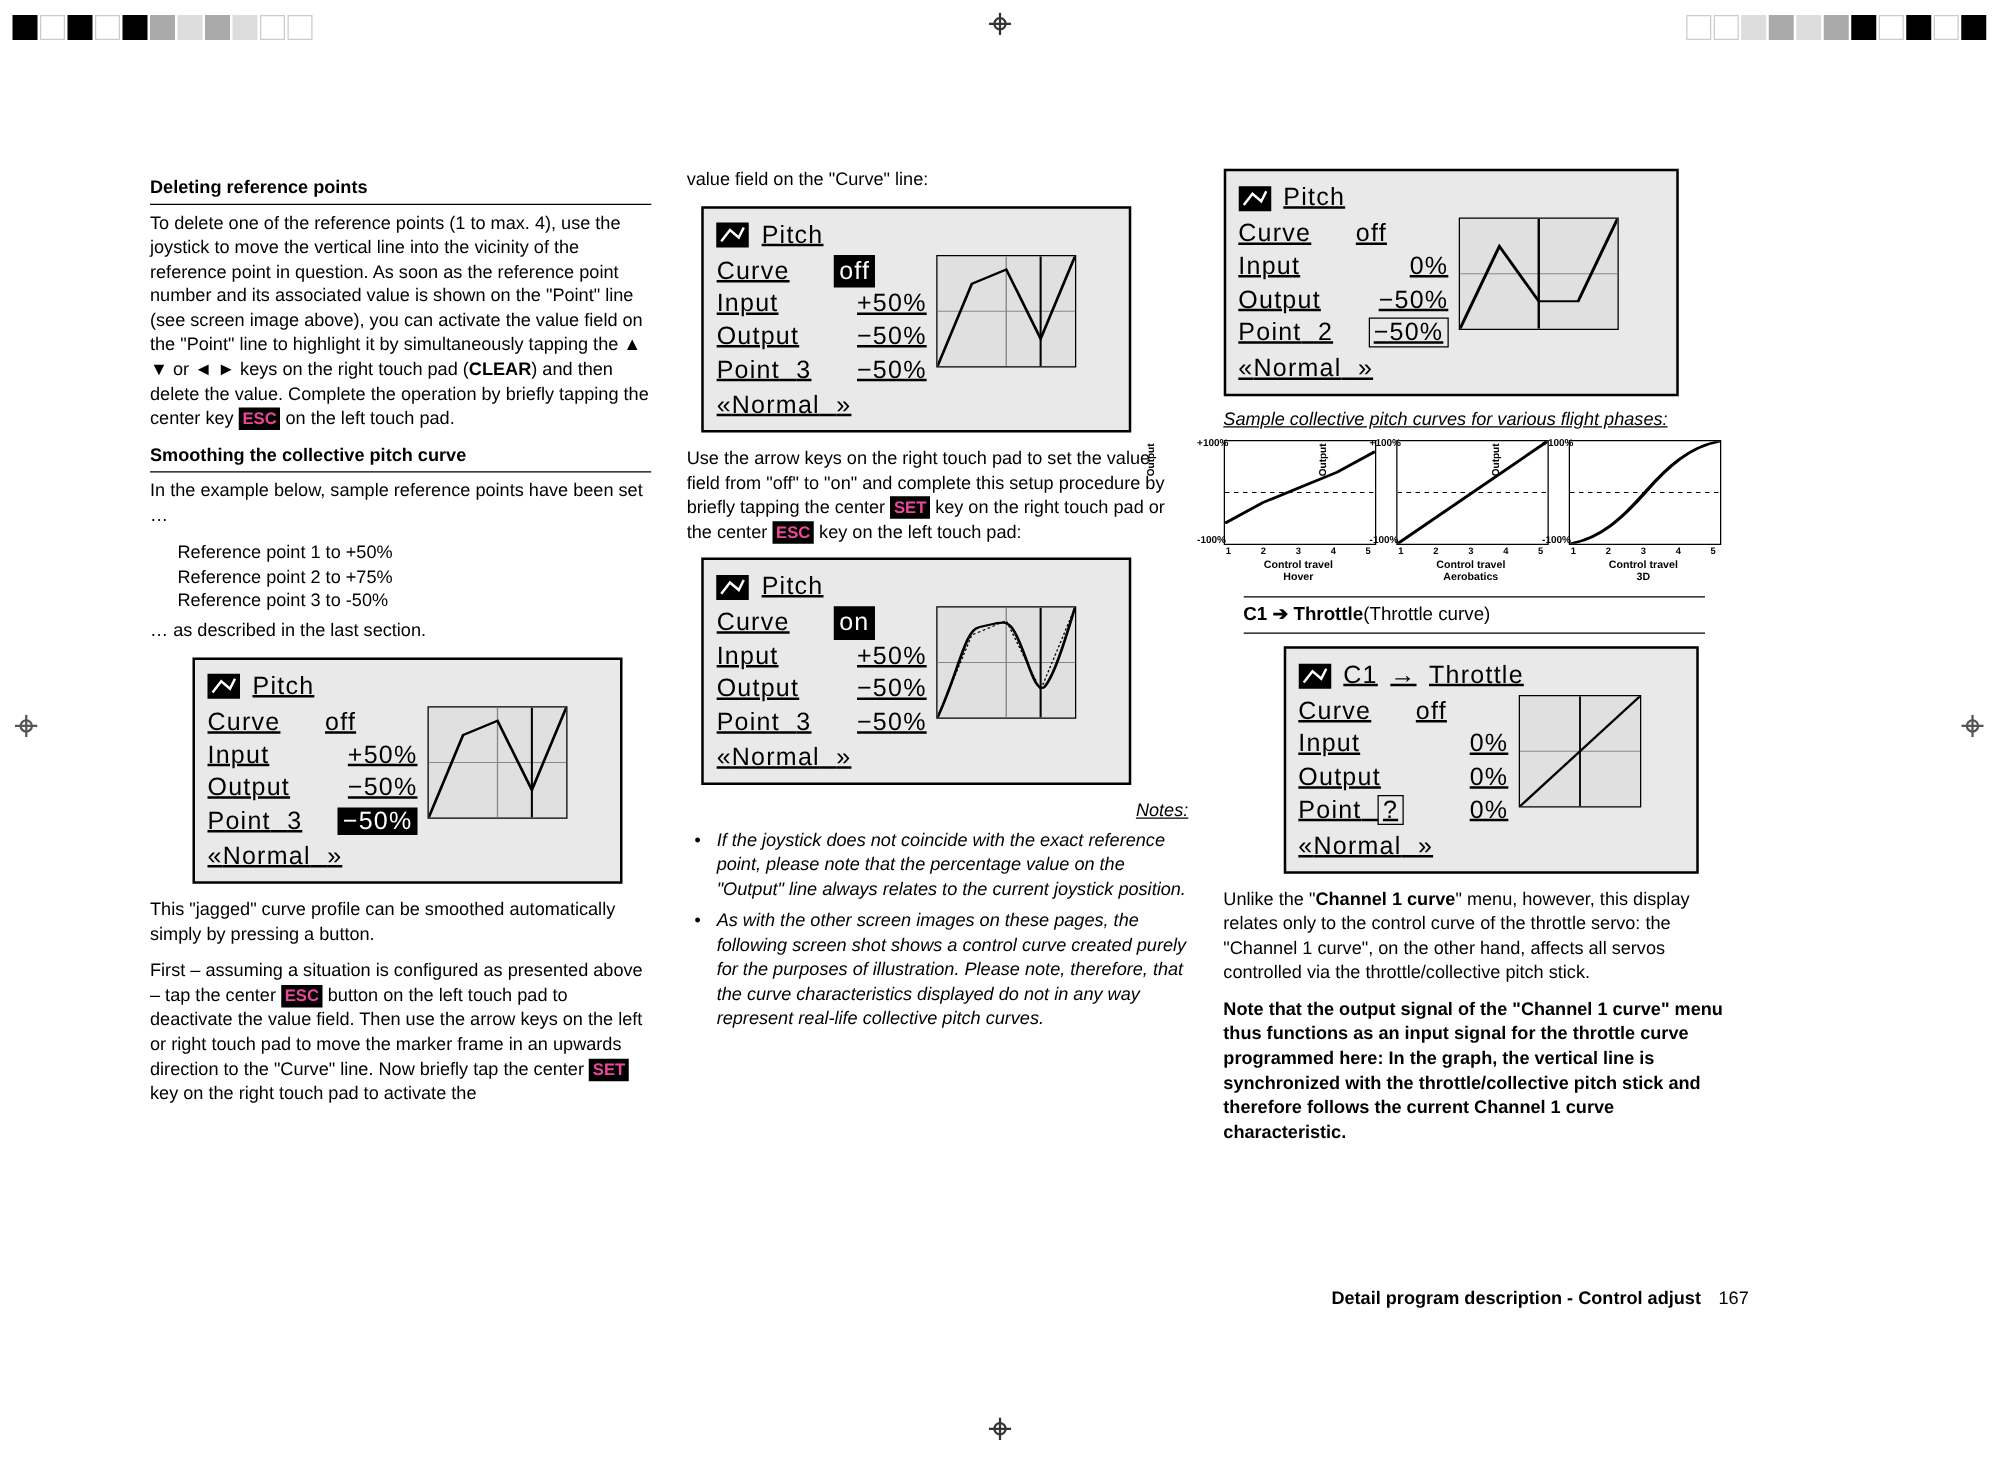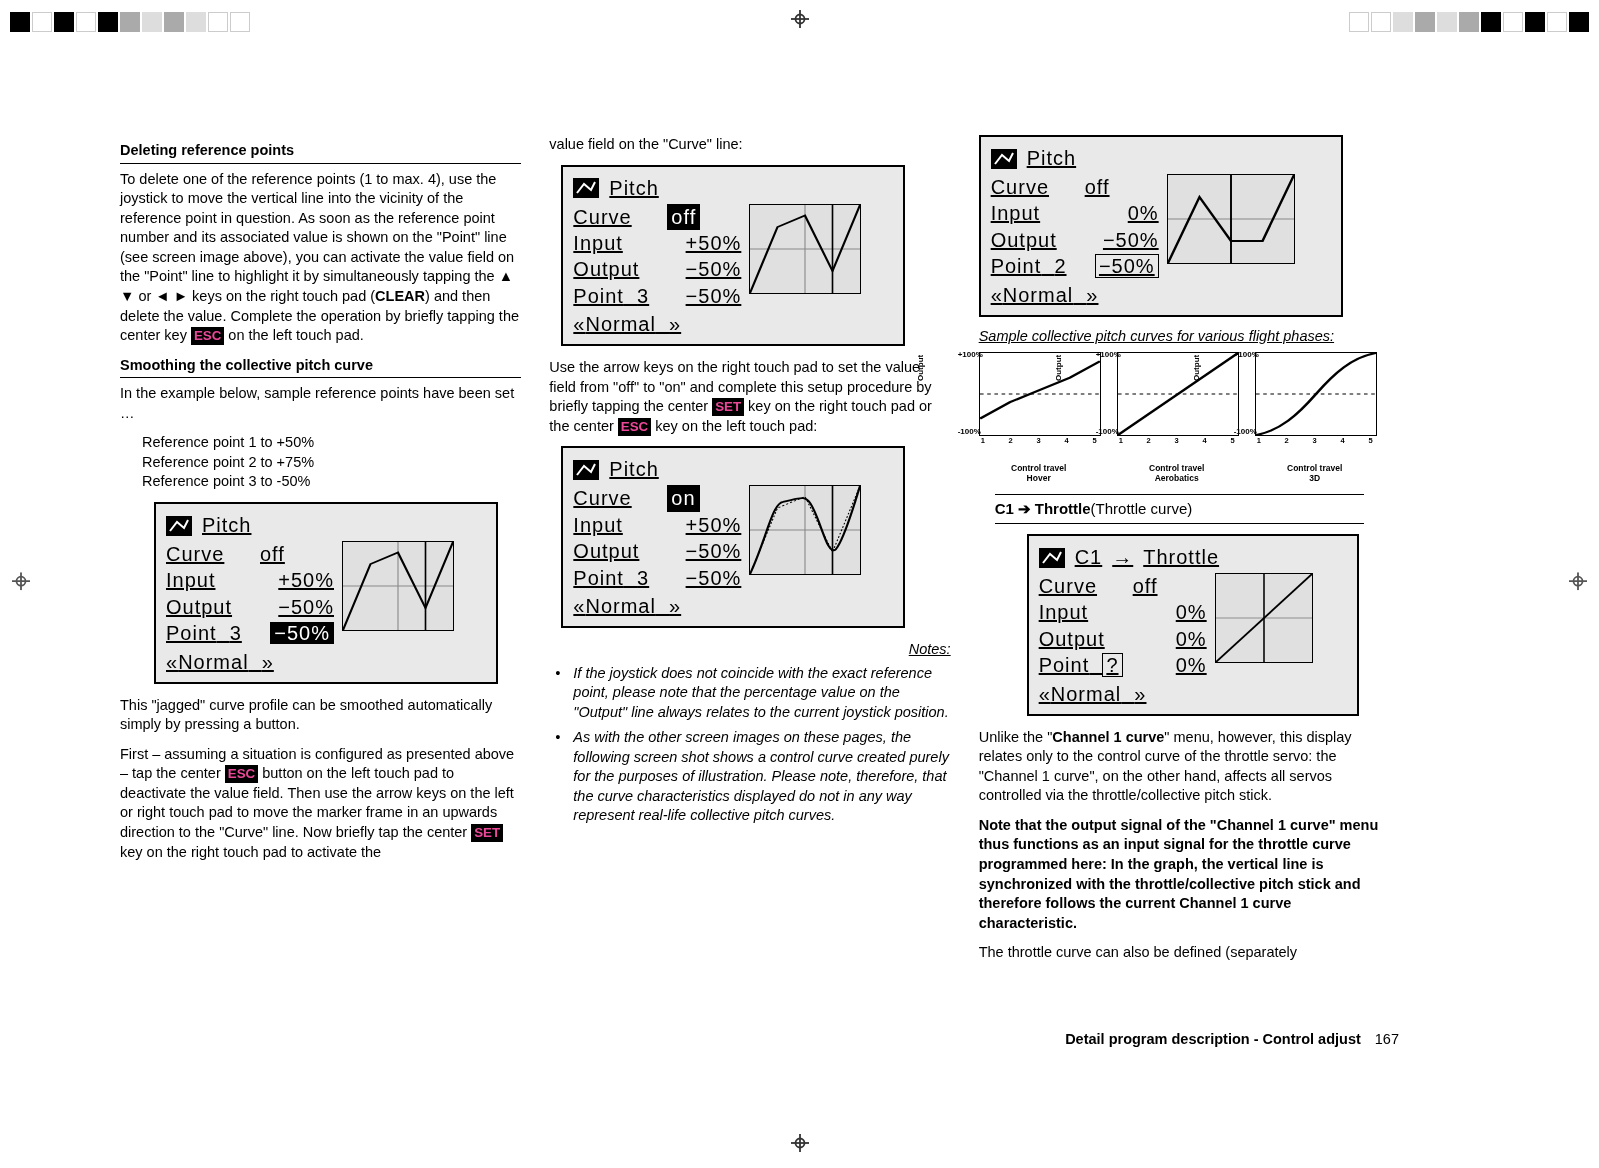--- a/index.html
+++ b/index.html
@@ -114,21 +114,21 @@
   ul.notes li:before { content: "•"; position: absolute; left: 2px; }
 
   .samp-head { font-style: italic; text-decoration: underline; margin: 10px 0 6px 0; }
   .mini-charts { display: flex; gap: 18px; margin-bottom: 10px; }
   .mini { width: 120px; }
   .mini-frame { border: 1px solid #000; width: 120px; height: 82px; position: relative; }
   .mini-frame svg { width: 100%; height: 100%; }
   .mini .ylab { position: absolute; left: -12px; top: 50%; transform: rotate(-90deg) translate(13px, -52px); transform-origin: left top; font-size: 8px; font-weight: bold; white-space: nowrap; }
   .mini .yt { position: absolute; left: -22px; top: -3px; font-size: 8px; font-weight: bold; }
   .mini .yb { position: absolute; left: -22px; bottom: -3px; font-size: 8px; font-weight: bold; }
-  .mini .xlab { text-align: center; font-size: 8.5px; font-weight: bold; line-height: 1.15; margin-top: 18px; }
+  .mini .xlab { text-align: center; font-size: 8.5px; font-weight: bold; line-height: 1.15; margin-top: 1px; }
   .mini .ticks { display: flex; justify-content: space-between; padding: 0 2px; font-size: 7.5px; font-weight: bold; }
 
   .c1row { display: flex; justify-content: flex-start; border-top: 1px solid #000; border-bottom: 1px solid #000; padding: 4px 0; margin: 8px 16px; font-size: 15px; }
   .c1row .arrowbig { font-weight: bold; }
   .footer {
     position: absolute;
     bottom: 118px;
     right: 200px;
     left: auto;
     font-size: 14.5px;
@@ -218,20 +218,21 @@
         <span class="arrow">►</span>
         <span> keys on the right touch pad (</span><b>CLEAR</b><span>) and then delete the value. Complete the operation by briefly tapping the center key </span>
         <span class="blk">ESC</span><span> on the left touch pad.</span>
       </p>
 
       <div class="subhead">Smoothing the collective pitch curve</div>
       <p>In the example below, sample reference points have been set …</p>
       <div class="indent">Reference point 1 to +50%</div>
       <div class="indent">Reference point 2 to +75%</div>
       <div class="indent">Reference point 3 to -50%</div>
+      <p>… as described in the last section.</p>
 
       <div class="lcd">
         <div class="title">
             <span class="pic">
               <svg viewBox="0 0 20 14">
                 <polyline points="1,12 8,3 15,9 19,1" fill="none" stroke="#fff" stroke-width="2"></polyline>
               </svg>
             </span>
             <span>Pitch</span>
           </div>
@@ -505,21 +506,20 @@
                 <line x1="50" y1="0" x2="50" y2="100" stroke="#000" stroke-width="1.5"></line>
               </svg></div>
         </div>
         <div class="lcd-foot"><span class="dq">«</span><span>Normal</span>&nbsp;&nbsp;<span class="dq">»</span></div>
       </div>
 
       <p>
         <span>Unlike the "</span><b>Channel 1 curve</b><span>" menu, however, this display relates only to the control curve of the throttle servo: the "Channel 1 curve", on the other hand, affects all servos controlled via the throttle/collective pitch stick.</span>
       </p>
       <p><b>Note that the output signal of the "Channel 1 curve" menu thus functions as an input signal for the throttle curve programmed here: In the graph, the vertical line is synchronized with the throttle/collective pitch stick and therefore follows the current Channel 1 curve characteristic.</b></p>
-      <p style="margin-bottom:0">The throttle curve can also be defined (separately</p>
     </div>
   </div>
 
   <div class="footer">
     <span class="ftext">Detail program description - Control adjust</span>
     <span>167</span>
   </div>
 </div>
 
 </body></html>

